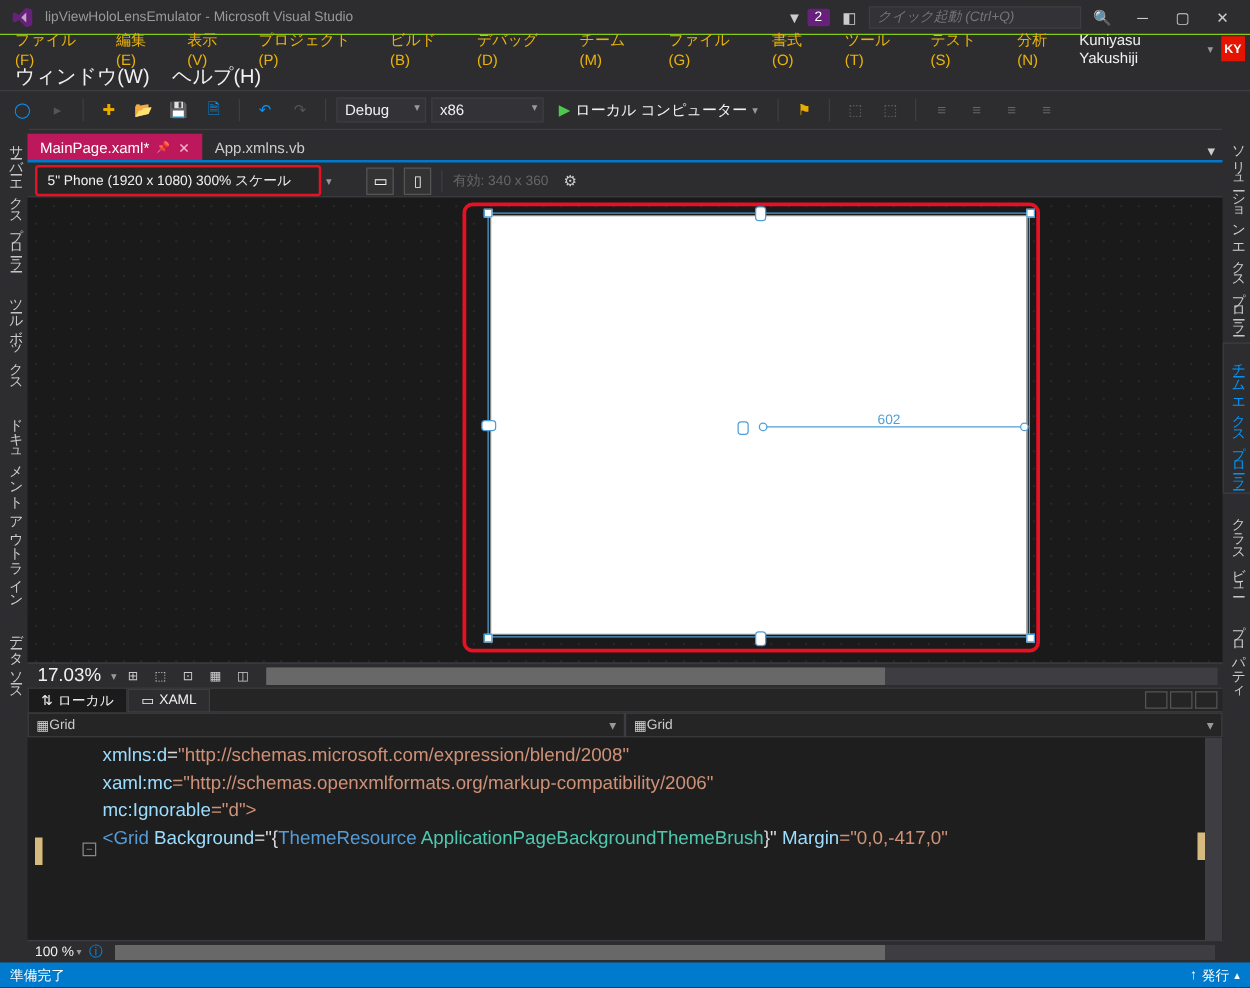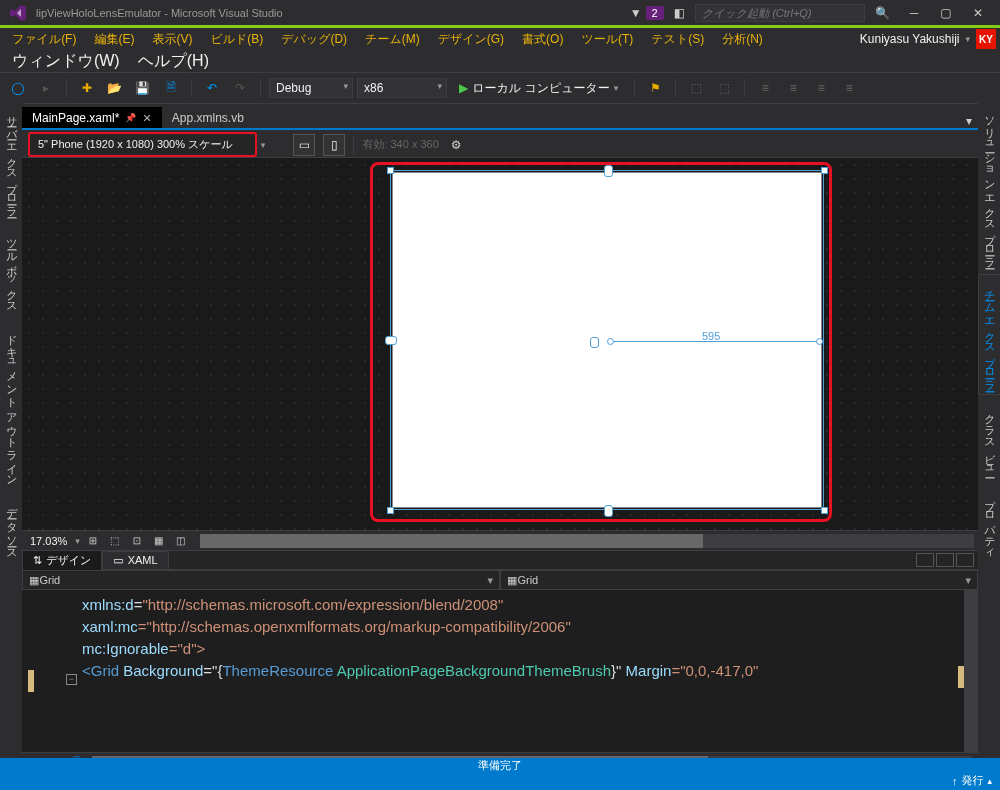--- a/index.html
+++ b/index.html
@@ -1,19 +1,19 @@
 <!DOCTYPE html>
 <html><head>
 <meta charset="utf-8">
 <style>
 * { margin: 0; padding: 0; box-sizing: border-box; font-family: "Segoe UI", Meiryo, sans-serif; }
 body { width: 1000px; height: 790px; background: #2d2d30; color: #f1f1f1; font-size: 12px; overflow: hidden; position: relative; }
 
 
-.titlebar { height: 28px; background: #2d2d30; display: flex; align-items: center; padding: 0 8px; border-bottom: 3px solid #84cc16; }
+.titlebar { height: 28px; background: #2d2d30; display: flex; align-items: center; padding: 0 8px; border-bottom: 1px solid #84cc16; }
 .titlebar .vs-logo { width: 20px; height: 20px; margin-right: 8px; display:flex;align-items:center;justify-content:center;}
 .titlebar .title { flex: 1; font-size: 11px; color: #999; }
 .titlebar .right { display: flex; align-items: center; gap: 4px; }
 .titlebar .notif { background:#68217a; color:#fff; padding:1px 6px; font-size:11px; border-radius:2px;}
 .titlebar .search { background:#333337; border:1px solid #3e3e42; color:#999; padding:2px 6px; width:170px; font-size:11px; font-style:italic;}
 .titlebar .winbtn { width:28px; height:20px; display:flex; align-items:center; justify-content:center; color:#ccc; cursor:pointer;}
 
 
 .menubar { height: 22px; display: flex; align-items: center; padding: 0 4px; gap: 2px; }
 .menubar .menu { padding: 2px 8px; font-size: 12px; color:#eab308; cursor:pointer;}
@@ -34,21 +34,21 @@
 
 .sidetabs-left, .sidetabs-right { position:absolute; top:100px; width:22px; background:#2d2d30;}
 .sidetabs-left { left:0; }
 .sidetabs-right { right:0; }
 .sidetab { writing-mode: vertical-rl; padding:8px 3px; font-size:11px; color:#ccc; cursor:pointer; border:1px solid transparent; margin-bottom:2px; background:#2d2d30;}
 .sidetab.active{ color:#0097fb; border-color:#3e3e42;}
 
 
 .doctabs { position:absolute; left:22px; right:22px; top:108px; height:22px; background:#2d2d30; display:flex; align-items:flex-end; border-bottom:2px solid #007acc;}
 .doctab { padding:3px 10px; font-size:12px; background:#2d2d30; color:#ccc; cursor:pointer; display:flex; align-items:center; gap:6px; border-top:1px solid transparent;}
-.doctab.active { background:#000000; color:#fff;}
+.doctab.active { background:#be185d; color:#fff;}
 .doctab .pin{font-size:9px;}
 .doctab .x{font-size:11px; opacity:.7;}
 .doctabs .dropdown{margin-left:auto; padding:0 6px; color:#ccc; cursor:pointer;}
 
 
 .designer-bar { position:absolute; left:22px; right:22px; top:132px; height:26px; background:#2d2d30; border-bottom:1px solid #3e3e42; display:flex; align-items:center; padding:0 6px; gap:8px;}
 .designer-bar .device { border:2px solid #e81123; border-radius:3px; padding:3px 22px 3px 8px; font-size:11px; color:#f1f1f1; position:relative; background:#252526;}
 .designer-bar .dbtn { width:22px; height:22px; display:flex; align-items:center; justify-content:center; border:1px solid #555; background:#333; cursor:pointer;}
 .designer-bar .info { color:#666; font-size:11px;}
 .designer-bar .gear { margin-left:4px; color:#ccc; cursor:pointer;}
@@ -65,21 +65,21 @@
 .handle.bm{left:582px; top:347px; border-radius:3px; height:12px; width:9px;}
 .handle.ml{left:363px; top:178px; border-radius:3px; width:12px; height:9px;}
 .adorn { position:absolute; left:568px; top:179px; width:9px; height:11px; border:1px solid #4e9fd8; border-radius:3px; background:#fff;}
 .measure-line { position:absolute; left:588px; top:183px; width:210px; height:1px; background:#4e9fd8;}
 .measure-line::before,.measure-line::after{content:""; position:absolute; width:5px; height:5px; border:1px solid #4e9fd8; background:#fff; border-radius:50%; top:-3px;}
 .measure-line::before{left:-3px;} .measure-line::after{right:-3px;}
 .measure-label{position:absolute; left:680px; top:172px; color:#4e9fd8; font-size:11px;}
 
 
 .zoombar { position:absolute; left:22px; right:22px; top:530px; height:20px; background:#2d2d30; display:flex; align-items:center; padding:0 4px; gap:4px; border-top:1px solid #3e3e42;}
-.zoombar .zoom { font-size:11px; padding:0 4px;}
+.zoombar .zoom { font-size:15px; padding:0 4px;}
 .zoombar .zbtn { width:18px; height:16px; display:flex; align-items:center; justify-content:center; font-size:10px; cursor:pointer; color:#ccc;}
 .zoombar .scroll-track{ flex:1; height:14px; background:#3e3e42; margin-left:6px; position:relative;}
 .zoombar .scroll-thumb{ position:absolute; left:0; width:65%; height:100%; background:#686868;}
 
 
 .splitbar { position:absolute; left:22px; right:22px; top:550px; height:20px; background:#252526; display:flex; align-items:center; border-top:1px solid #3e3e42; border-bottom:1px solid #3e3e42;}
 .splittab { padding:2px 10px; font-size:11px; background:#2d2d30; border:1px solid #3e3e42; cursor:pointer; display:flex; align-items:center; gap:4px;}
 .splittab.active{ background:#1b1b1c;}
 .splitbar .layouts{ margin-left:auto; display:flex; gap:2px; padding-right:4px;}
 .splitbar .lbtn{ width:18px; height:14px; border:1px solid #555; cursor:pointer;}
@@ -98,21 +98,21 @@
 .editor .margin-mark2{position:absolute; right:14px; top:76px; width:6px; height:22px; background:#d7ba7d;}
 .editor .change-mark{position:absolute; right:6px; top:2px; width:8px; height:14px; background:#4ec94e;}
 .editor .vscroll{position:absolute; right:0; top:0; bottom:0; width:14px; background:#3e3e42;}
 
 
 .editor-status { position:absolute; left:22px; right:22px; bottom:20px; height:18px; background:#2d2d30; border-top:1px solid #3e3e42; display:flex; align-items:center; padding:0 6px; font-size:11px;text-align:right;}
 .editor-status .hscroll{flex:1; height:12px; background:#3e3e42; margin-left:10px; position:relative;}
 .editor-status .hthumb{position:absolute; left:0; width:70%; height:100%; background:#686868;}
 
 
-.statusbar { position:absolute; left:0; right:0; bottom:0; height:32px; background:#007acc; color:#fff; display:flex; align-items:center; padding:0 8px; font-size:11px;flex-direction:column;}
+.statusbar { position:absolute; left:0; right:0; bottom:0; height:20px; background:#007acc; color:#fff; display:flex; align-items:center; padding:0 8px; font-size:11px;}
 .statusbar .right{margin-left:auto; display:flex; align-items:center; gap:4px;}
 </style>
 </head>
 <body>
 
 <div class="titlebar">
   <div class="vs-logo">
     <svg width="16" height="16" viewBox="0 0 16 16">
         <path fill="#68217a" d="M11 0l5 2v12l-5 2-6-6-3 2-2-1V5l2-1 3 2 6-6z"></path>
         <path fill="#fff" d="M11 4v8L7 8z" opacity=".6"></path>
@@ -128,24 +128,25 @@
     <div class="winbtn">─</div>
     <div class="winbtn">▢</div>
     <div class="winbtn close">✕</div>
   </div>
 </div>
 
 <div class="menubar">
   <div class="menu">ファイル(F)</div>
   <div class="menu">編集(E)</div>
   <div class="menu">表示(V)</div>
+  <div class="menu">プロジェクト(P)</div>
   <div class="menu">ビルド(B)</div>
   <div class="menu">デバッグ(D)</div>
   <div class="menu">チーム(M)</div>
-  <div class="menu">デザイン(G)</div>
+  <div class="menu">ファイル(G)</div>
   <div class="menu">書式(O)</div>
   <div class="menu">ツール(T)</div>
   <div class="menu">テスト(S)</div>
   <div class="menu">分析(N)</div>
   <div class="user">
     <span>Kuniyasu Yakushiji</span>
     <span style="font-size:9px;color:#999;">▾</span>
     <div class="avatar">KY</div>
   </div>
 </div>
@@ -159,21 +160,21 @@
   <div class="tbtn" style="color:#555;">▸</div>
   <div class="sep"></div>
   <div class="tbtn" style="color:#e8ab00;">✚</div>
   <div class="tbtn" style="color:#e8ab00;">📂</div>
   <div class="tbtn" style="color:#0097fb;">💾</div>
   <div class="tbtn" style="color:#0097fb;">🗎</div>
   <div class="sep"></div>
   <div class="tbtn" style="color:#0097fb;">↶</div>
   <div class="tbtn" style="color:#555;">↷</div>
   <div class="sep"></div>
-  <div class="combo" style="width:84px;">Debug</div>
+  <div class="combo" style="width:72px;">Debug</div>
   <div class="combo" style="width:90px;">x86</div>
   <div class="run">
     <span class="tri">▶</span>
     <span>ローカル コンピューター</span>
     <span style="font-size:9px;color:#999;">▾</span>
   </div>
   <div class="sep"></div>
   <div class="tbtn" style="color:#e8ab00;">⚑</div>
   <div class="sep"></div>
   <div class="tbtn" style="color:#666;">⬚</div>
@@ -228,40 +229,40 @@
   <div class="sel-border"></div>
   <div class="handle tl"></div>
   <div class="handle tr"></div>
   <div class="handle bl"></div>
   <div class="handle br"></div>
   <div class="handle tm"></div>
   <div class="handle bm"></div>
   <div class="handle ml"></div>
   <div class="adorn"></div>
   <div class="measure-line"></div>
-  <div class="measure-label">595</div>
+  <div class="measure-label">602</div>
 </div>
 
 <div class="zoombar">
   <div class="zoom">17.03%</div>
   <span style="font-size:9px;color:#999;">▾</span>
   <div class="zbtn">⊞</div>
   <div class="zbtn">⬚</div>
   <div class="zbtn">⊡</div>
   <div class="zbtn">▦</div>
   <div class="zbtn">◫</div>
   <div class="scroll-track">
       <div class="scroll-thumb"></div>
     </div>
 </div>
 
 <div class="splitbar">
   <div class="splittab active">
     <span>⇅</span>
-    <span>デザイン</span>
+    <span>ローカル</span>
   </div>
   <div class="splittab">
     <span>▭</span>
     <span>XAML</span>
   </div>
   <div class="layouts">
     <div class="lbtn"></div>
     <div class="lbtn"></div>
     <div class="lbtn"></div>
   </div>

